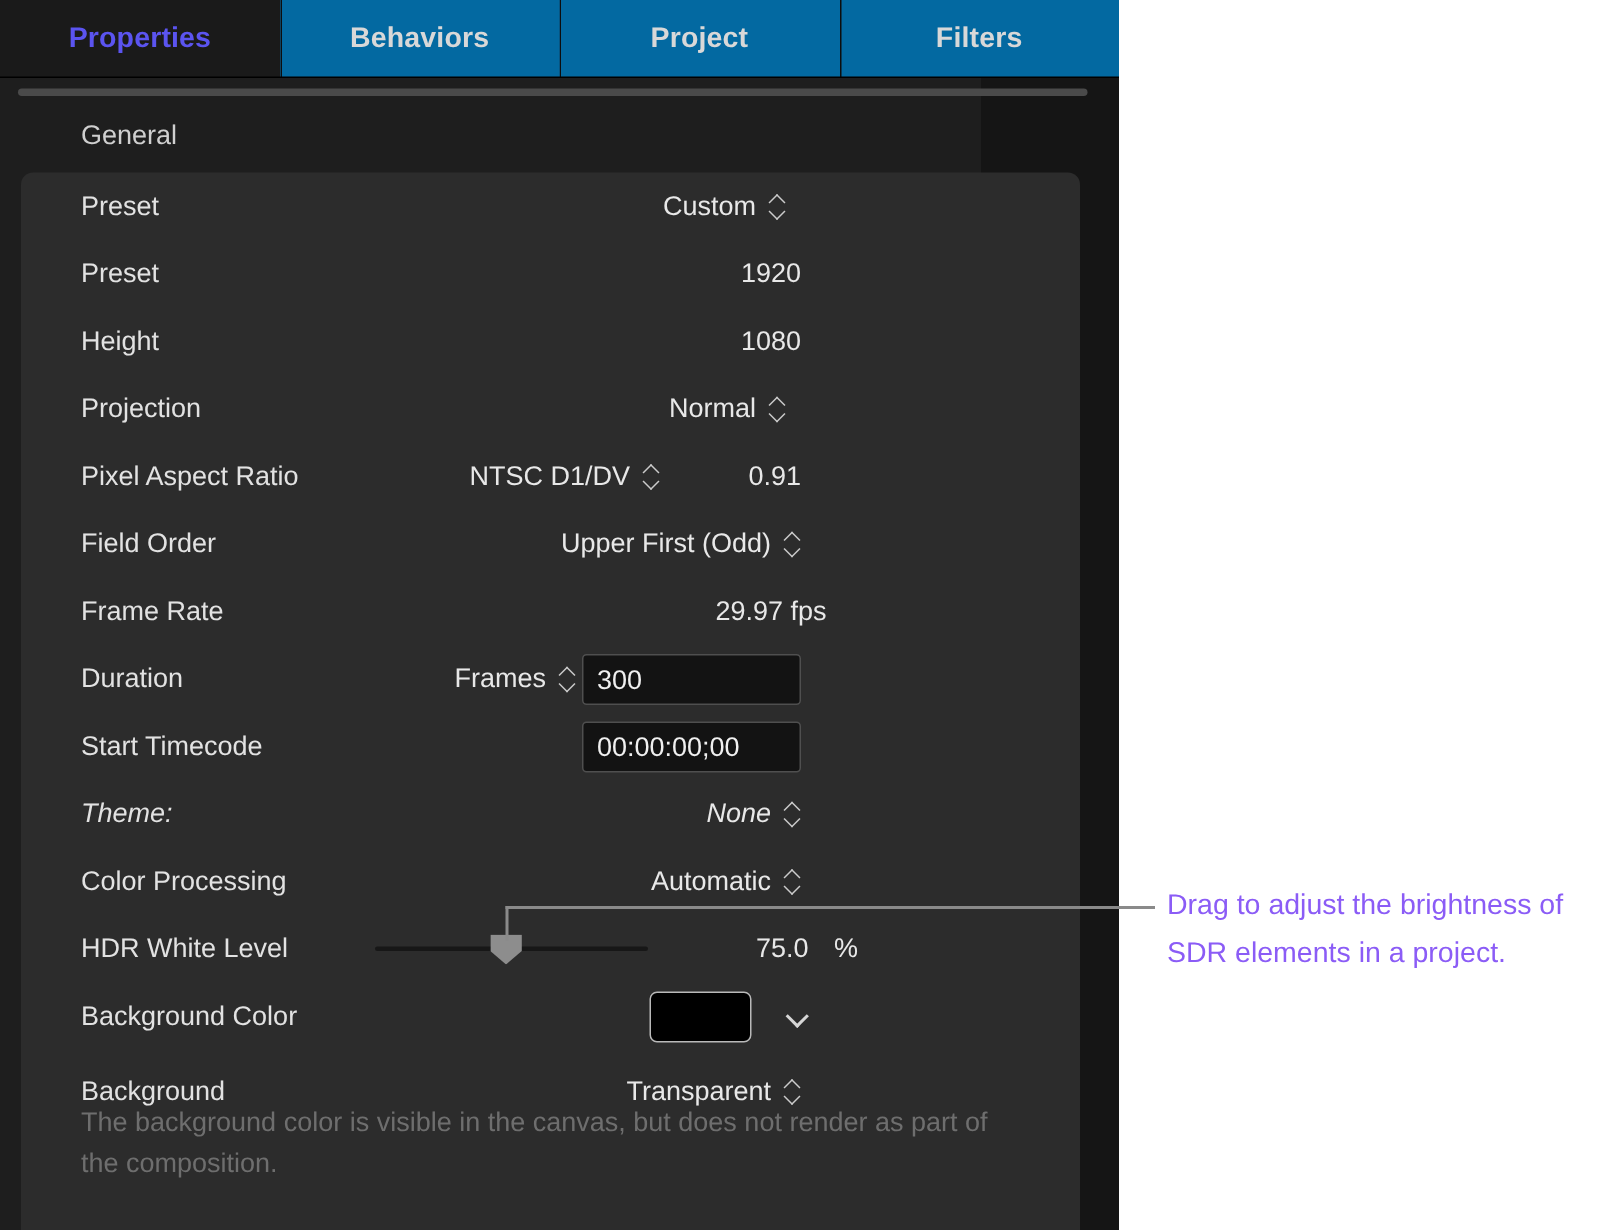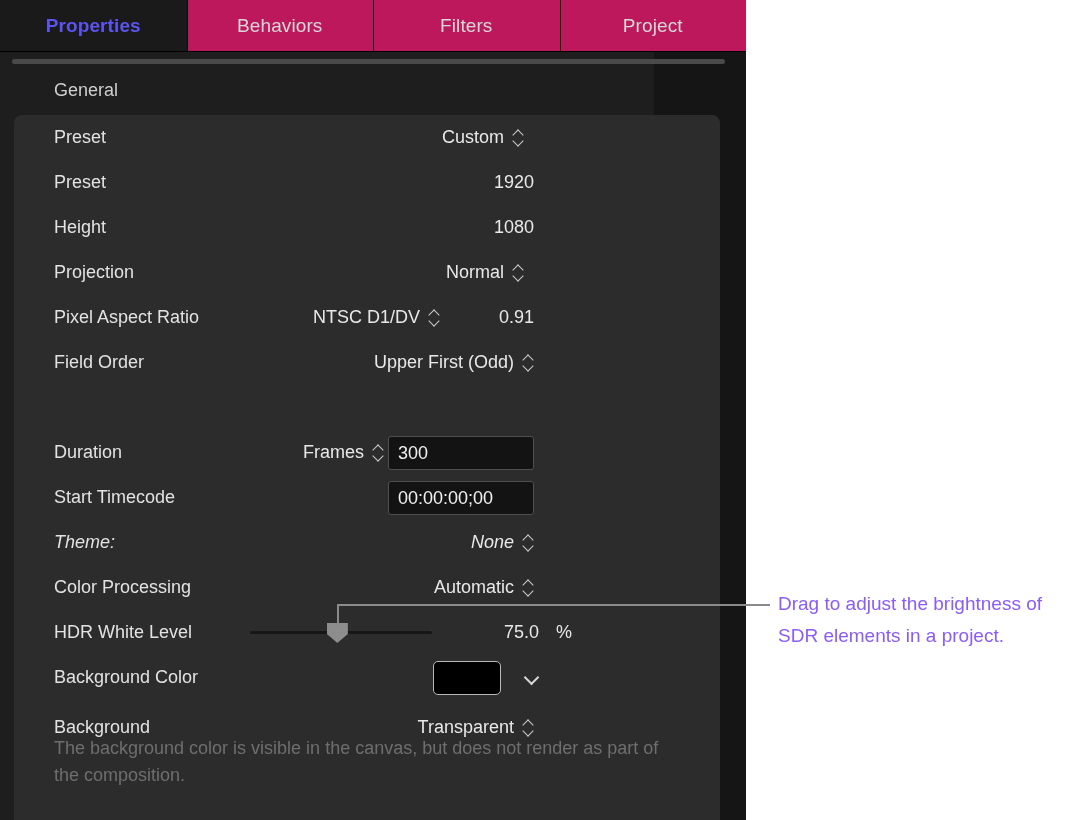--- a/index.html
+++ b/index.html
@@ -36,25 +36,26 @@
     display: flex;
     background: #1a1a1a;
   }
   .tab {
     flex: 1 1 0;
     display: flex;
     align-items: center;
     justify-content: center;
     font-size: 19px;
     color: #d8d8d8;
-    background: #be185d;
+    background: #0369a1;
     box-shadow: inset 1px 0 0 #0d0d0d;
     cursor: default;
     user-select: none;
     letter-spacing: 0.1px;
+    font-weight: bold;
   }
   .tab:first-child { box-shadow: none; }
   .tab.selected {
     background: #1a1a1a;
     color: #5b54f0;
     font-weight: bold;
   }
 
   
   .tabbar-underline {
@@ -274,24 +275,24 @@
 <div class="inspector">
 
   <div class="tabbar">
     <div class="tab selected" style="color: rgb(91, 84, 240);">
       <span>Properties</span>
     </div>
     <div class="tab">
       <span>Behaviors</span>
     </div>
     <div class="tab">
-      <span>Filters</span>
+      <span>Project</span>
     </div>
     <div class="tab">
-      <span>Project</span>
+      <span>Filters</span>
     </div>
   </div>
   <div class="tabbar-underline"></div>
 
   <div class="content-area">
 
     <div class="hscroll"></div>
 
     <div class="section-title">General</div>
 
@@ -333,20 +334,24 @@
       </div>
 
       <div class="row" style="top:225px;">
         <div class="row-label">Field Order</div>
         <div class="popup" style="right:186px;">
           <span class="ptext">Upper First (Odd)</span>
           <span class="chev-ud"></span>
         </div>
       </div>
 
+      <div class="row" style="top:270px;">
+        <div class="row-label">Frame Rate</div>
+        <div class="row-value" style="right:169px;">29.97 fps</div>
+      </div>
 
       <div class="row" style="top:315px;">
         <div class="row-label">Duration</div>
         <div class="popup" style="right:336px;">
           <span class="ptext">Frames</span>
           <span class="chev-ud"></span>
         </div>
         <div class="textfield" style="left:374px; top:6px; width:146px;">300</div>
       </div>
 

